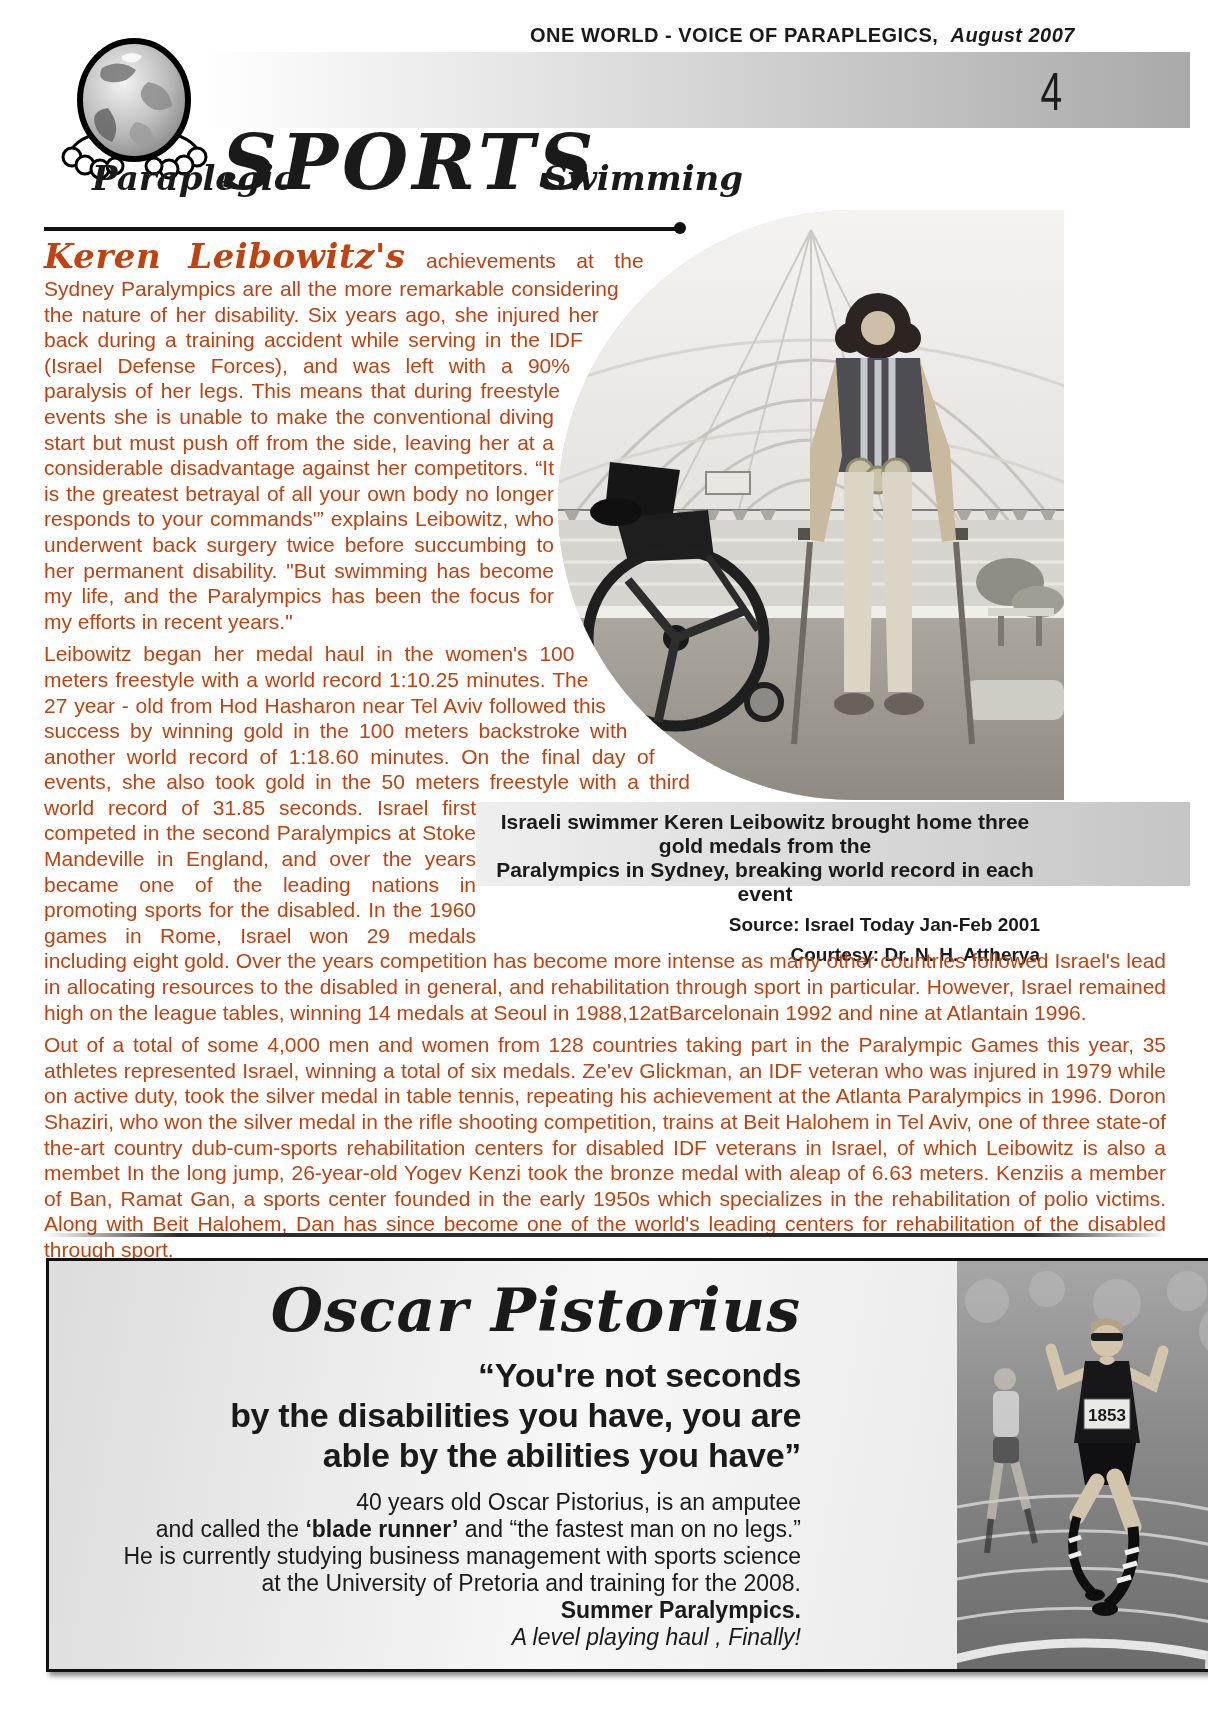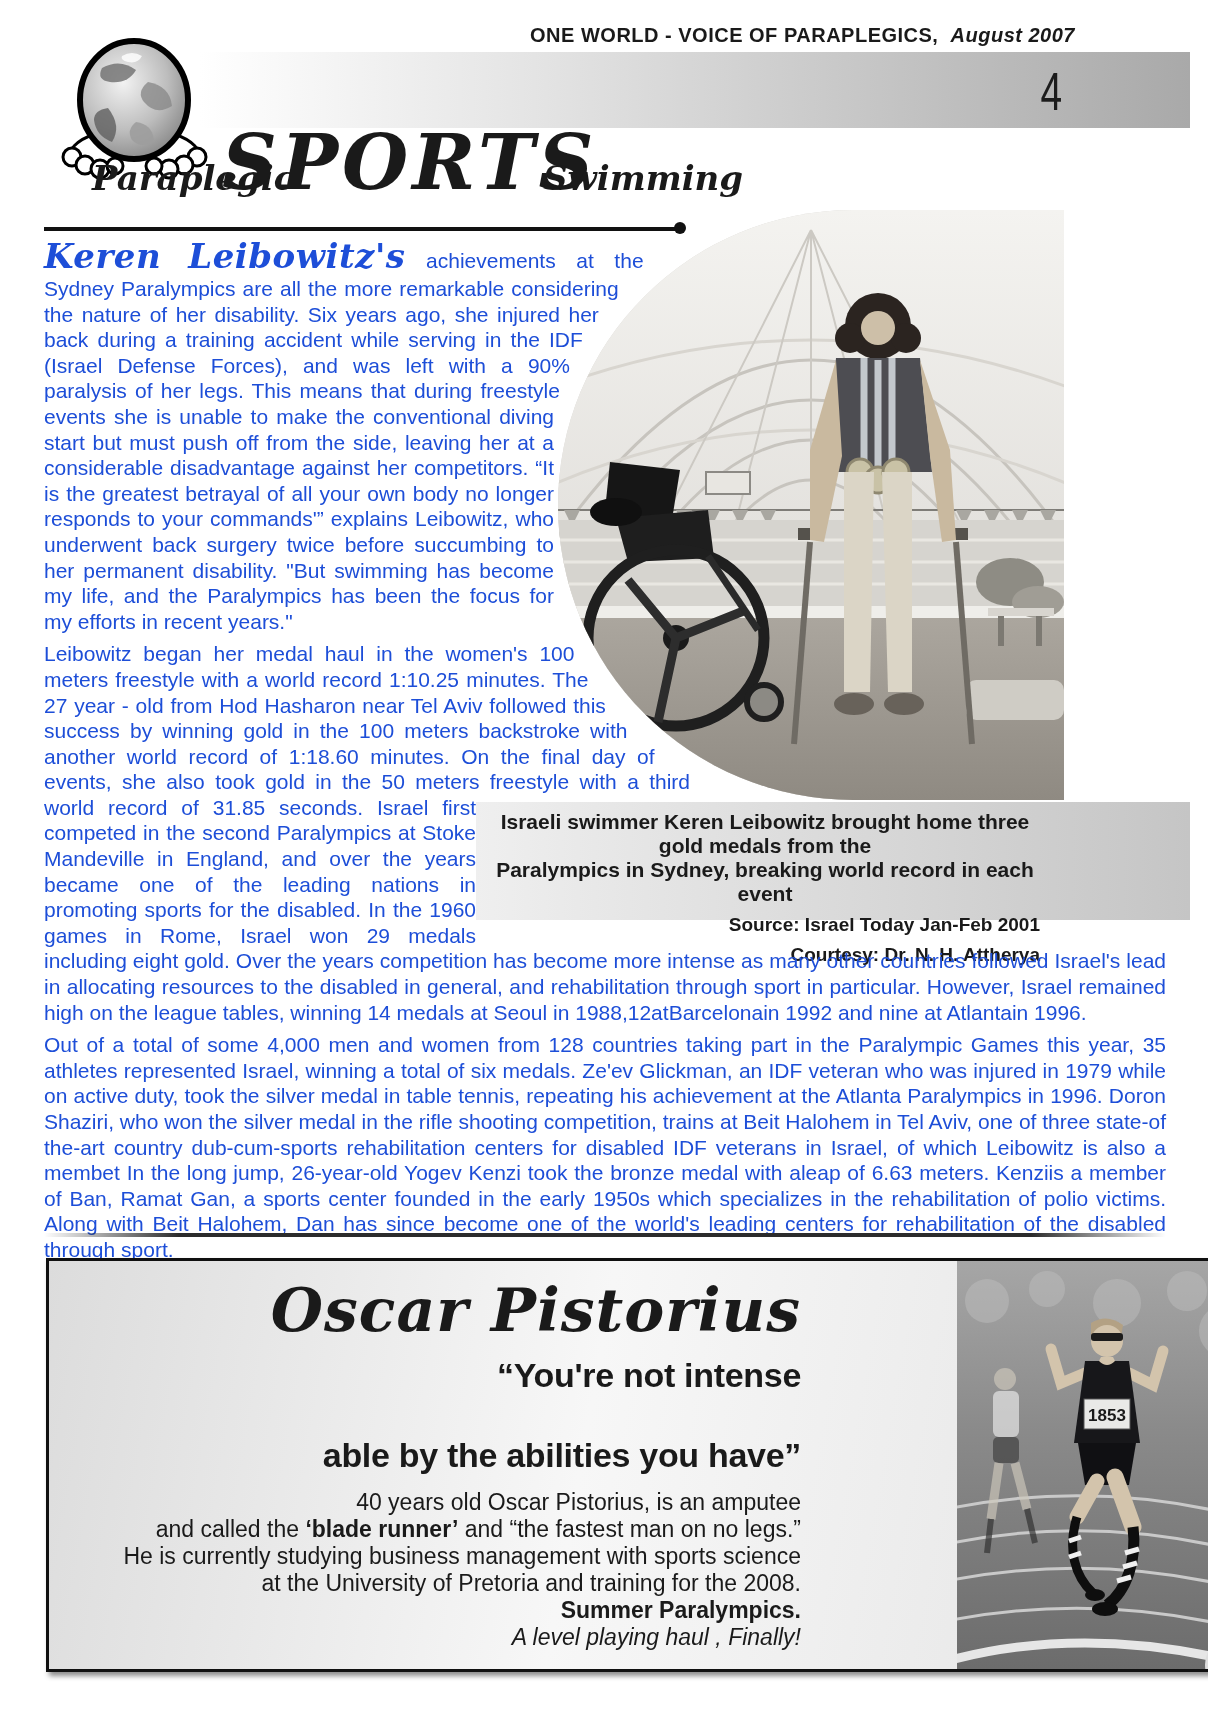--- a/index.html
+++ b/index.html
@@ -20,29 +20,29 @@
   .kicker{position:absolute;left:92px;top:158px;font:italic 700 34px "DejaVu Serif",serif;}
   .sports-word{position:absolute;left:222px;top:118px;font:italic 700 76px "DejaVu Serif",serif;
                letter-spacing:4px;}
   .swim-word{position:absolute;left:543px;top:158px;font:italic 700 34px "DejaVu Serif",serif;}
   .title-rule{position:absolute;left:44px;top:227px;width:632px;height:4px;background:#111;}
   .rule-dot{position:absolute;left:674px;top:222px;width:12px;height:12px;border-radius:50%;background:#111;}
 
   
   .keren-photo{position:absolute;left:558px;top:210px;width:506px;height:590px;
                border-radius:295px 0 0 295px;overflow:hidden;background:#d8d6d2;}
-  .caption{position:absolute;left:476px;top:802px;width:714px;height:118px;
+  .caption{position:absolute;left:476px;top:802px;width:714px;height:84px;
            background:linear-gradient(to right,#efefef,#c5c5c5);
            padding:8px 150px 0 14px;box-sizing:border-box;}
   .cap-bold{font-weight:bold;font-size:21px;line-height:24px;text-align:center;}
   .cap-src{font-weight:bold;font-size:19px;line-height:22px;text-align:right;margin-top:8px;}
 
   
   .article{position:absolute;left:44px;top:236px;width:1122px;
-           font-size:21px;line-height:25.6px;text-align:justify;color:#1d4ed8;}
+           font-size:21px;line-height:25.6px;text-align:justify;color:#c2410c;}
   .float-photo{float:right;width:612px;height:564px;
                shape-outside:circle(301px at 300px 269px);shape-margin:10px;}
   .float-caption{float:right;clear:right;width:690px;height:124px;shape-margin:10px;}
   .article p{margin:0 0 7px 0;}
   .lead{font:italic 700 34px "DejaVu Serif",serif;letter-spacing:.5px;}
 
   
   .divider{position:absolute;left:44px;top:1233px;width:1122px;height:4px;border-radius:2px;
            background:linear-gradient(to right,rgba(40,40,40,0),#2c2c2c 12%,#2c2c2c 88%,rgba(40,40,40,0));}
 
@@ -224,22 +224,22 @@
     <p>Leibowitz began her medal haul in the women's 100 meters freestyle with a world record 1:10.25 minutes. The 27 year - old from Hod Hasharon near Tel Aviv followed this success by winning gold in the 100 meters backstroke with another world record of 1:18.60 minutes. On the final day of events, she also took gold in the 50 meters freestyle with a third world record of 31.85 seconds. Israel first competed in the second Paralympics at Stoke Mandeville in England, and over the years became one of the leading nations in promoting sports for the disabled. In the 1960 games in Rome, Israel won 29 medals including eight gold. Over the years competition has become more intense as many other countries followed Israel's lead in allocating resources to the disabled in general, and rehabilitation through sport in particular. However, Israel remained high on the league tables, winning 14 medals at Seoul in 1988,12atBarcelonain 1992 and nine at Atlantain 1996.</p>
     <p>Out of a total of some 4,000 men and women from 128 countries taking part in the Paralympic Games this year, 35 athletes represented Israel, winning a total of six medals. Ze'ev Glickman, an IDF veteran who was injured in 1979 while on active duty, took the silver medal in table tennis, repeating his achievement at the Atlanta Paralympics in 1996. Doron Shaziri, who won the silver medal in the rifle shooting competition, trains at Beit Halohem in Tel Aviv, one of three state-of the-art country dub-cum-sports rehabilitation centers for disabled IDF veterans in Israel, of which Leibowitz is also a membet In the long jump, 26-year-old Yogev Kenzi took the bronze medal with aleap of 6.63 meters. Kenziis a member of Ban, Ramat Gan, a sports center founded in the early 1950s which specializes in the rehabilitation of polio victims. Along with Beit Halohem, Dan has since become one of the world's leading centers for rehabilitation of the disabled through sport.</p>
   </div>
 
   <div class="divider"></div>
 
   <div class="oscar-box">
     <div class="oscar-text">
       <div class="oscar-title">Oscar Pistorius</div>
       <div class="oscar-quote">
-        <span>“You're not intense</span><br>
-        <br>
+        <span>“You're not seconds</span><br>
+        <span>by the disabilities you have, you are</span><br>
         <span>able by the abilities you have”</span>
       </div>
       <div class="oscar-body">
         <span>40 years old Oscar Pistorius, is an amputee</span><br>
         <span>and called the </span><span class="ob-bold">‘blade runner’</span><span> and “the fastest man on no legs.”</span><br>
         <span>He is  currently studying business management with sports science</span><br>
         <span>at the University of Pretoria and training for the 2008.</span><br>
         <span class="ob-bold">Summer Paralympics.</span><br>
         <span class="ob-italic">A level playing haul , Finally!</span>
       </div>

